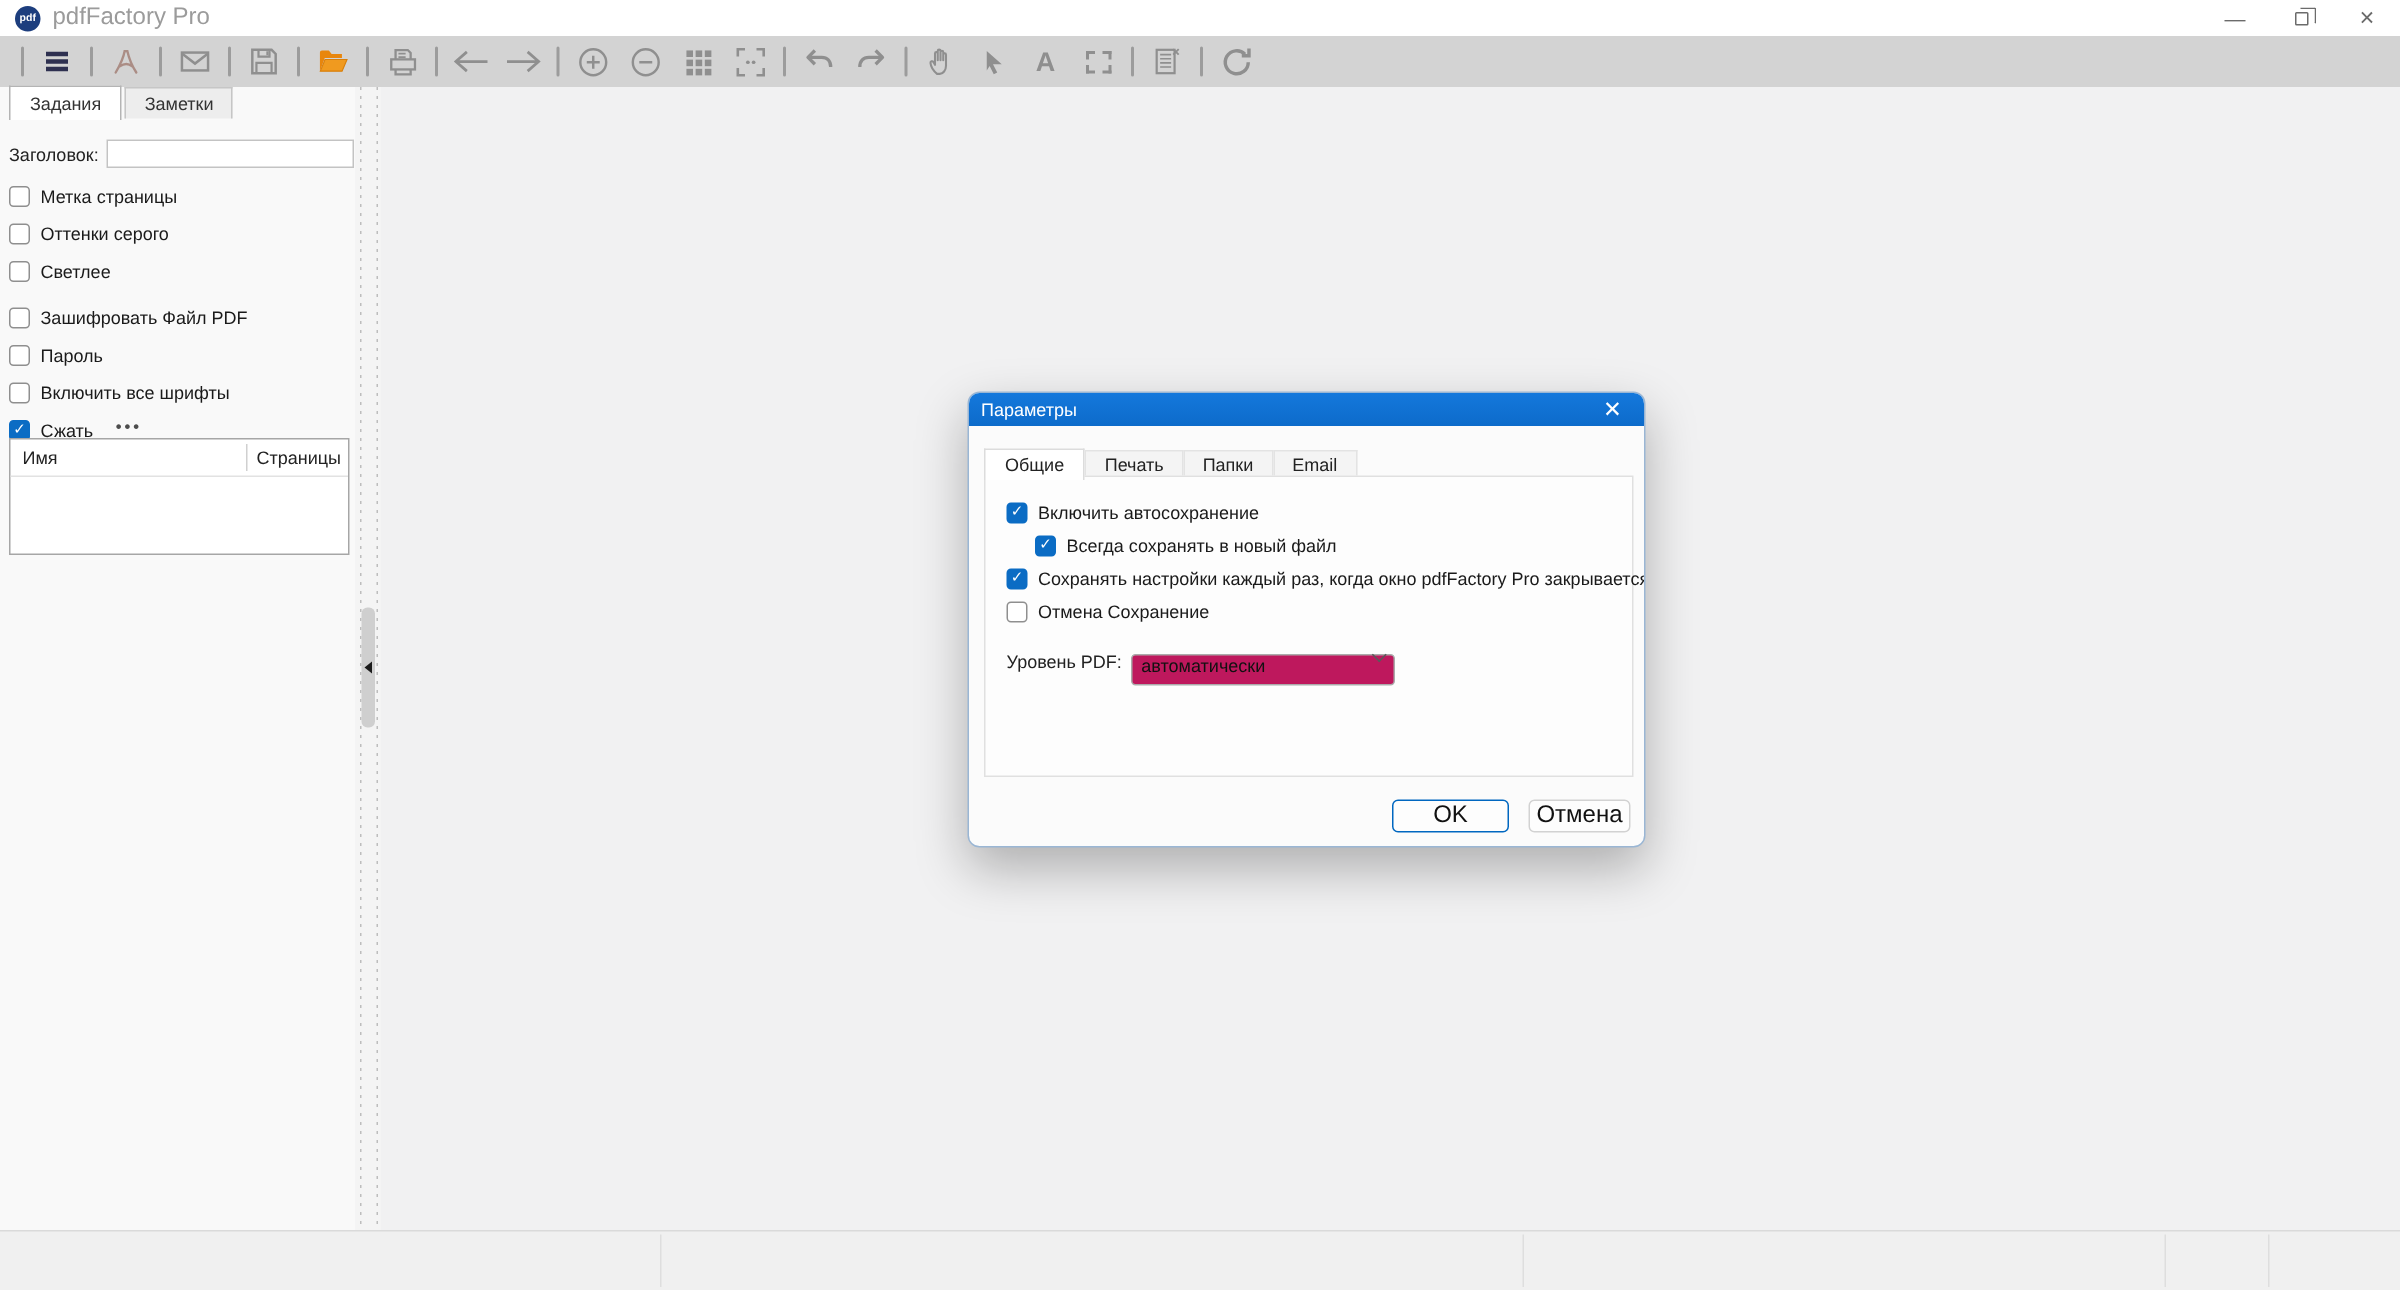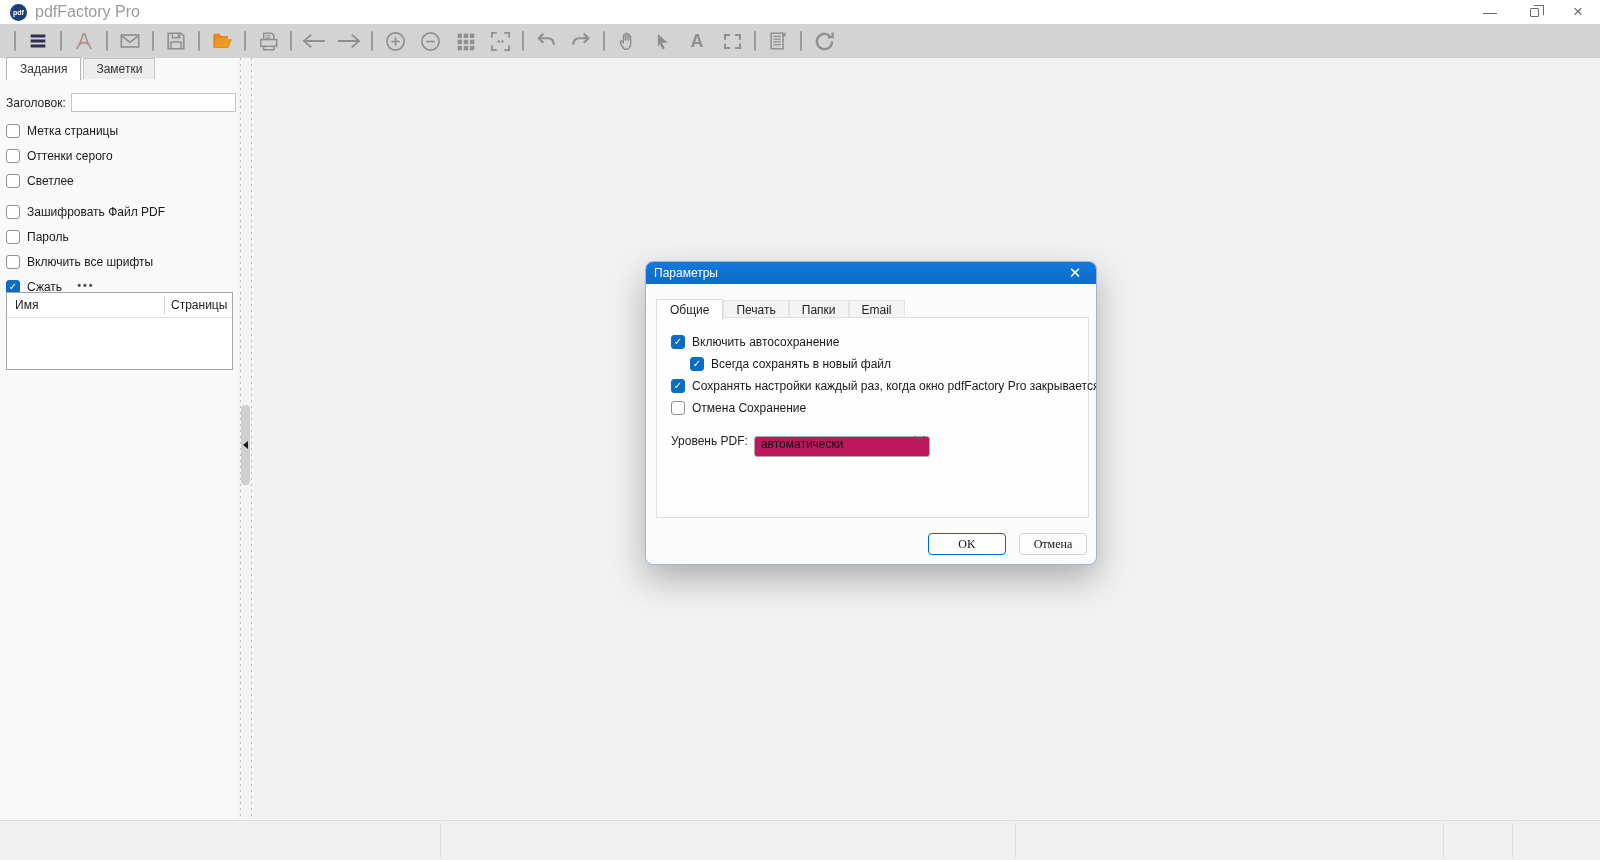--- a/index.html
+++ b/index.html
@@ -92,21 +92,21 @@
   .pdf-level-row { display:flex; align-items:center; margin-top:6px; }
   .pdf-level-row label { margin-right:6px; color:#222; }
   .dd { width:176px; height:21px; border:1px solid #ababab; border-radius:3px; background:#be185d;
     display:flex; align-items:flex-start; padding:0 6px;margin-top:12px; }
   .dd-value { flex:1; color:#111; }
   .chev { width:7px; height:7px; border-right:1.4px solid #5a5a5a; border-bottom:1.4px solid #5a5a5a;
     transform:rotate(45deg); margin-top:-4px; }
 
   .dlg-buttons { position:absolute; left:0; right:9px; top:271px; display:flex; justify-content:flex-end; gap:13px; }
   .btn { height:22px; border-radius:4px; background:#fdfdfd; display:flex; align-items:center; justify-content:center;
-    font-size:12px; color:#111;font-family:Liberation Serif, serif; }
+    font-size:16px; color:#111; }
   .btn-ok { width:78px; border:1.5px solid #0067c0; }
   .btn-cancel { width:68px; border:1px solid #d2d2d2; }
 
   .lbl { color:#1a1a1a; white-space:nowrap; }
 </style>
 </head>
 <body>
 
 <div class="titlebar">
   <div class="app-logo">pdf</div>

